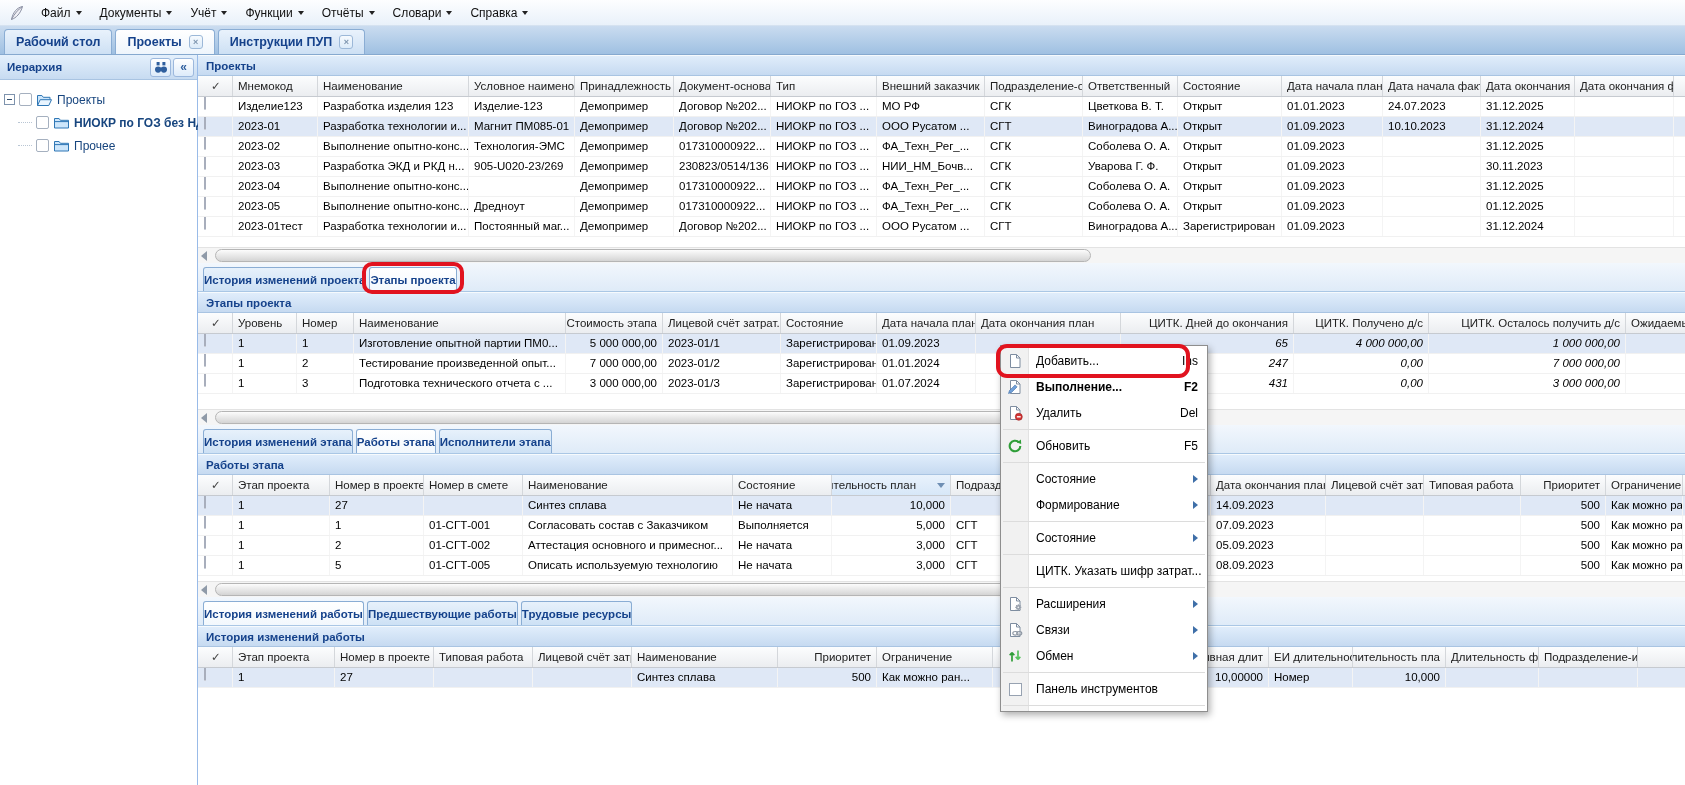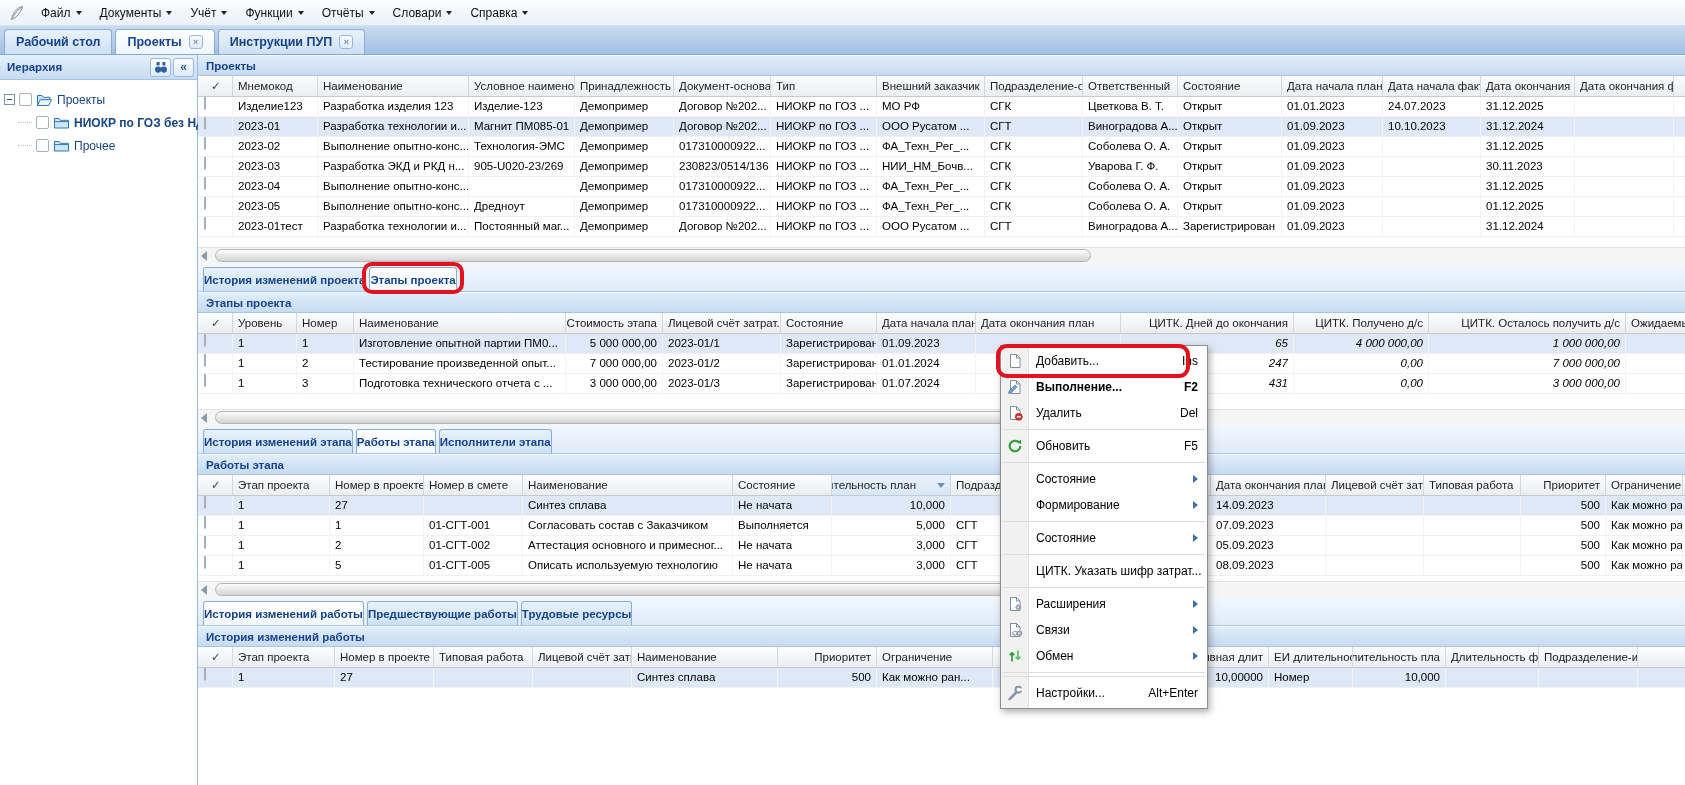--- a/index.html
+++ b/index.html
@@ -811,25 +811,22 @@
       <span class="ic">
         <svg width="16" height="16" viewBox="0 0 16 16">
           <path d="M5 13.5V4.5M5 4.5L2.7 7.2M5 4.5l2.3 2.7" stroke="#2f9e38" stroke-width="1.7" fill="none"></path>
           <path d="M11 2.5v9M11 11.5l-2.3-2.7M11 11.5l2.3-2.7" stroke="#57c25e" stroke-width="1.7" fill="none"></path>
         </svg>
       </span>
       <span class="lbl">Обмен</span>
       <span class="subarrow"></span>
     </div>
     <div class="msep"></div>
-    <div class="msep"></div>
     <div class="mi">
       <span class="ic">
-        <svg width="16" height="16" viewBox="0 0 16 16">
-          <path d="M2.6 14.2l6.2-6.2" stroke="#8b95a5" stroke-width="2.6" stroke-linecap="round"></path>
-          <circle cx="11.4" cy="4.6" r="2.9" fill="none" stroke="#8b95a5" stroke-width="2"></circle>
-          <rect x="11.2" y="3.4" width="4.6" height="2.4" fill="#fff"></rect>
+        <svg width="15" height="15" viewBox="0 0 15 15">
+          <rect x="1.5" y="1.5" width="12" height="12" fill="#fff" stroke="#97a2b1"></rect>
         </svg>
       </span>
-      <span class="lbl">Настройки...</span>
-      <span class="sc">Alt+Enter</span>
-    </div>
+      <span class="lbl">Панель инструментов</span>
+    </div>
+    <div class="msep"></div>
   </div>
 
 </body></html>

